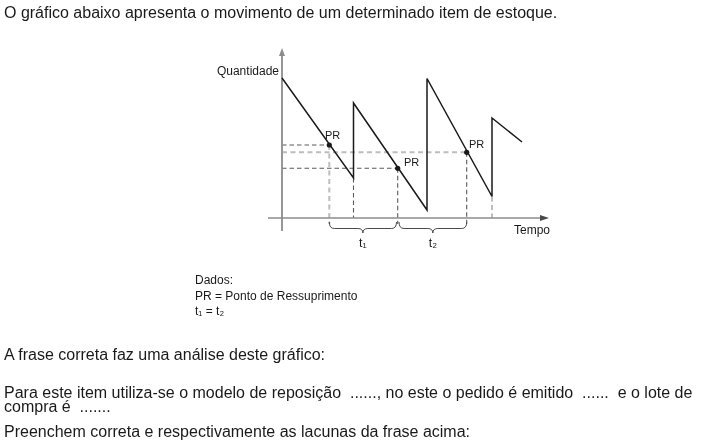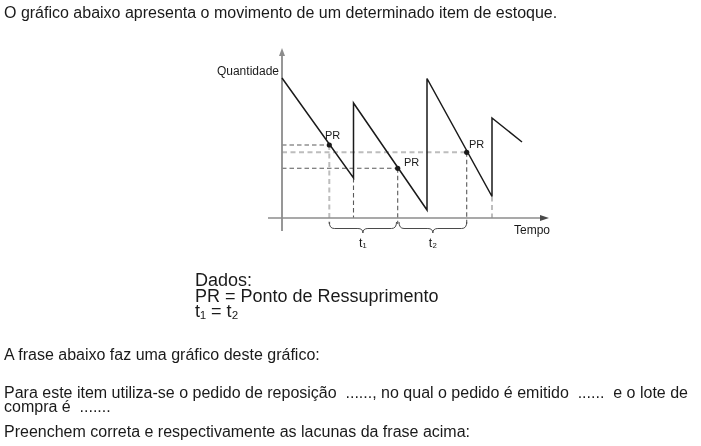--- a/index.html
+++ b/index.html
@@ -6,21 +6,21 @@
   body{
     width:701px;height:446px;background:#ffffff;position:relative;
     font-family:"Liberation Sans","DejaVu Sans",sans-serif;
     color:#1a1a1a;overflow:hidden;
   }
   .para{position:absolute;left:4px;font-size:16px;white-space:pre-wrap;line-height:14px;}
   #intro{top:6px;}
   #analysis{top:348px;}
   #sentence{top:386px;}
   #closing{top:425px;}
-  #dados{position:absolute;left:195px;top:273px;font-size:18px;line-height:15.5px;}
+  #dados{position:absolute;left:195px;top:273px;font-size:12px;line-height:15.5px;}
   #chart{position:absolute;left:200px;top:40px;}
   svg text{font-family:"Liberation Sans","DejaVu Sans",sans-serif;}
 </style>
 </head>
 <body>
 
 <div class="para" id="intro">O gráfico abaixo apresenta o movimento de um determinado item de estoque.</div>
 
 <svg id="chart" width="370" height="215" viewBox="0 0 370 215">
     <line x1="82" y1="105" x2="129.3" y2="105" stroke="#5a5a5a" stroke-width="1.1" stroke-dasharray="4.5 3"></line>
@@ -49,15 +49,15 @@
     <text x="79" y="35" font-size="12" fill="#1a1a1a" text-anchor="end">Quantidade</text>
     <text x="314" y="194" font-size="12" fill="#1a1a1a">Tempo</text>
   </svg>
 
 <div id="dados">
   <div>Dados:</div>
   <div>PR = Ponto de Ressuprimento</div>
   <div>t₁ = t₂</div>
 </div>
 
-<div class="para" id="analysis">A frase abaixo faz uma gráfico deste gráfico:</div>
-<div class="para" id="sentence">Para este item utiliza-se o pedido de reposição  ......, no qual o pedido é emitido  ......  e o lote de compra é  .......</div>
+<div class="para" id="analysis">A frase correta faz uma análise deste gráfico:</div>
+<div class="para" id="sentence">Para este item utiliza-se o modelo de reposição  ......, no este o pedido é emitido  ......  e o lote de compra é  .......</div>
 <div class="para" id="closing">Preenchem correta e respectivamente as lacunas da frase acima:</div>
 
 </body></html>

